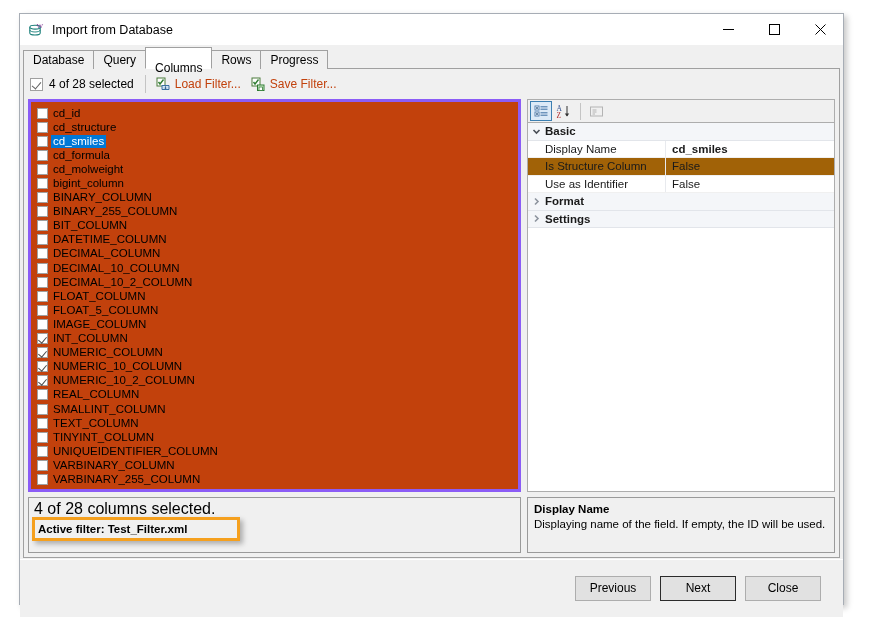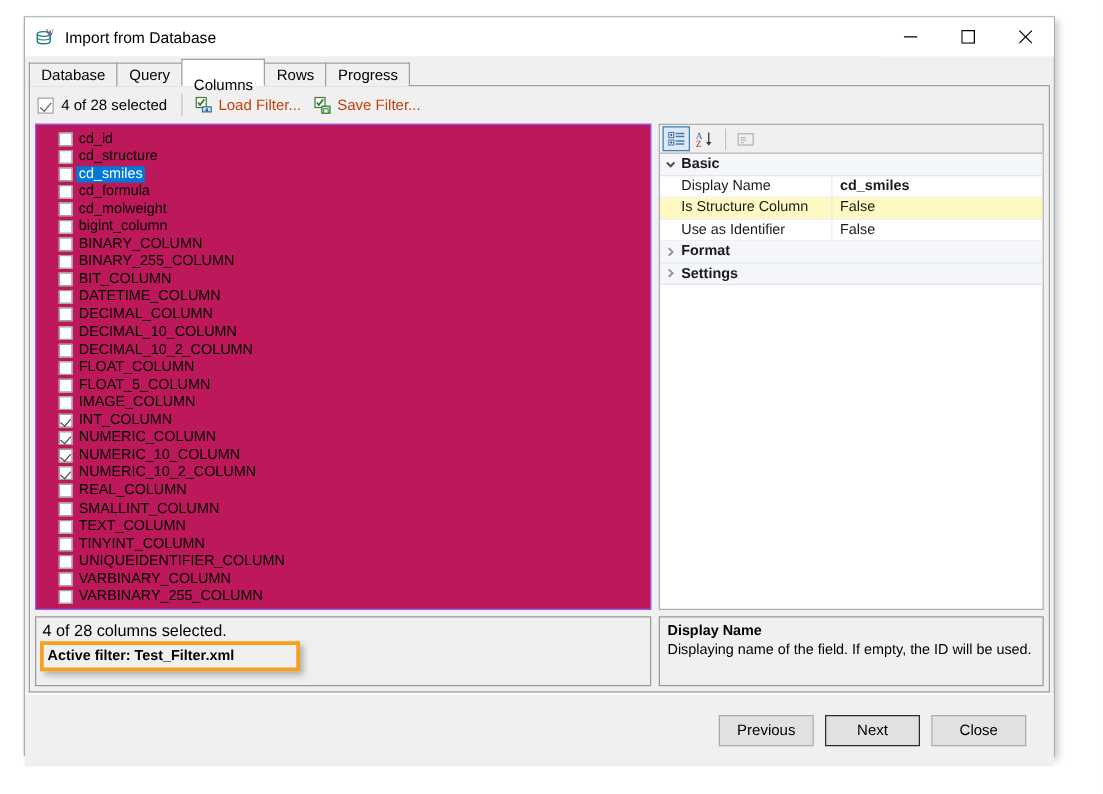--- a/index.html
+++ b/index.html
@@ -160,24 +160,24 @@
   #right-pane {
     flex: 1 1 auto;
     display: flex;
     flex-direction: column;
     min-width: 0;
   }
 
   
   #column-list {
     flex: 1 1 auto;
-    background: #be185d;
-    border: 1px solid #8b5cf6;
+    background: #c2410c;
+    border: 3px solid #8b5cf6;
     overflow: hidden;
-    padding: 4px 2px 2px 16px;
+    padding: 4px 2px 2px 4px;
     display: flex;
     flex-direction: column;
     flex-wrap: wrap;
     align-content: flex-start;
     min-height: 0;
   }
   .col-item {
     display: flex;
     align-items: center;
     height: 14.1px;
@@ -230,21 +230,21 @@
   #left-status {
     height: 56px;
     margin-top: 5px;
     background: #f0f0f0;
     border: 1px solid #9a9a9a;
     flex: 0 0 auto;
     padding: 4px 5px;
     position: relative;
   }
   #status-line1 {
-    font-size: 13px;
+    font-size: 16px;
     color: #000000;
     line-height: 14px;
   }
   #active-filter-wrap {
     position: absolute;
     left: 3px; top: 19px;
     width: 208px; height: 24px;
     border: 3px solid #f5a01e;
     background: #f0f0f0;
     display: flex;
@@ -290,21 +290,21 @@
     border: 1px solid #adadad;
     overflow: hidden;
     min-height: 0;
   }
   .pg-row {
     display: flex;
     height: 17.5px;
     align-items: center;
     border-bottom: 1px solid #f0f0f0;
   }
-  .pg-row.alt { background: #fef9c3; }
+  .pg-row.alt { background: #a16207; }
   .pg-cat {
     background: #f4f6f9;
     border-bottom: 1px solid #e2e5ea;
   }
   .pg-expander {
     width: 17px;
     display: flex; align-items: center; justify-content: center;
     flex: 0 0 auto;
   }
   .pg-cat-label {

